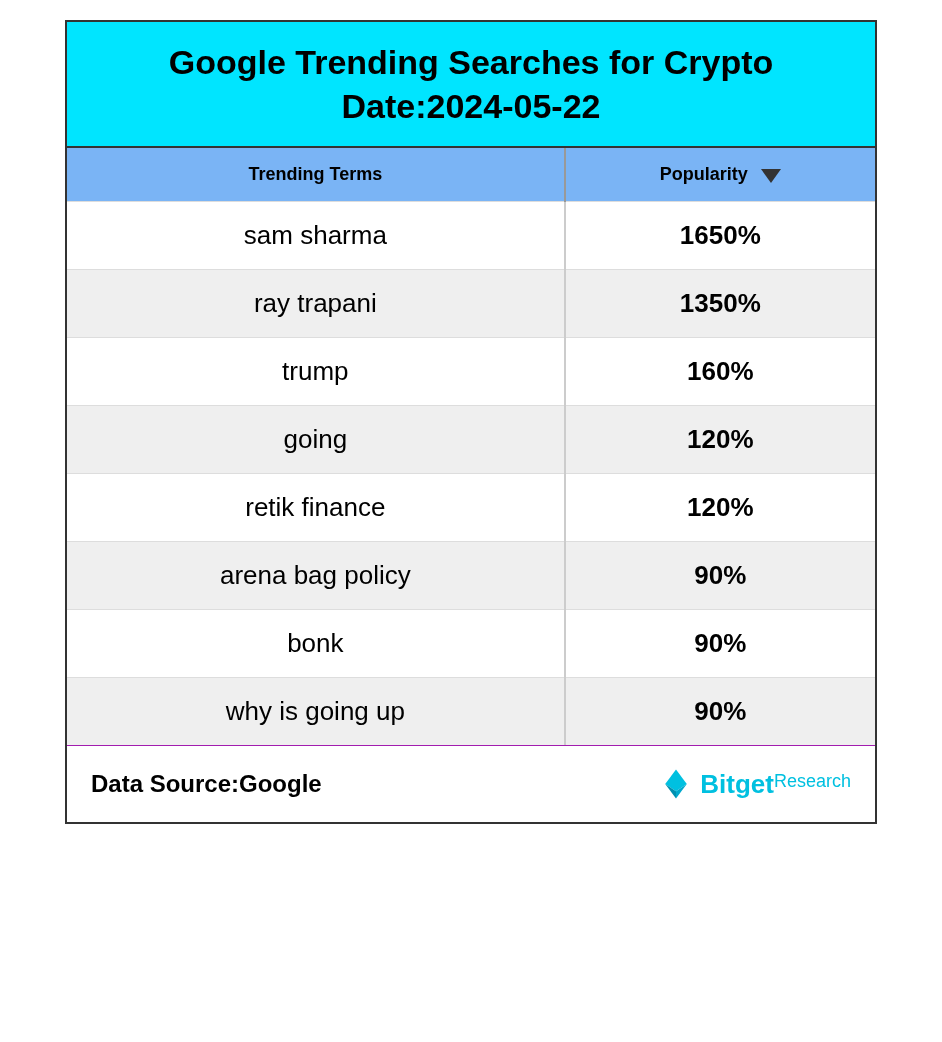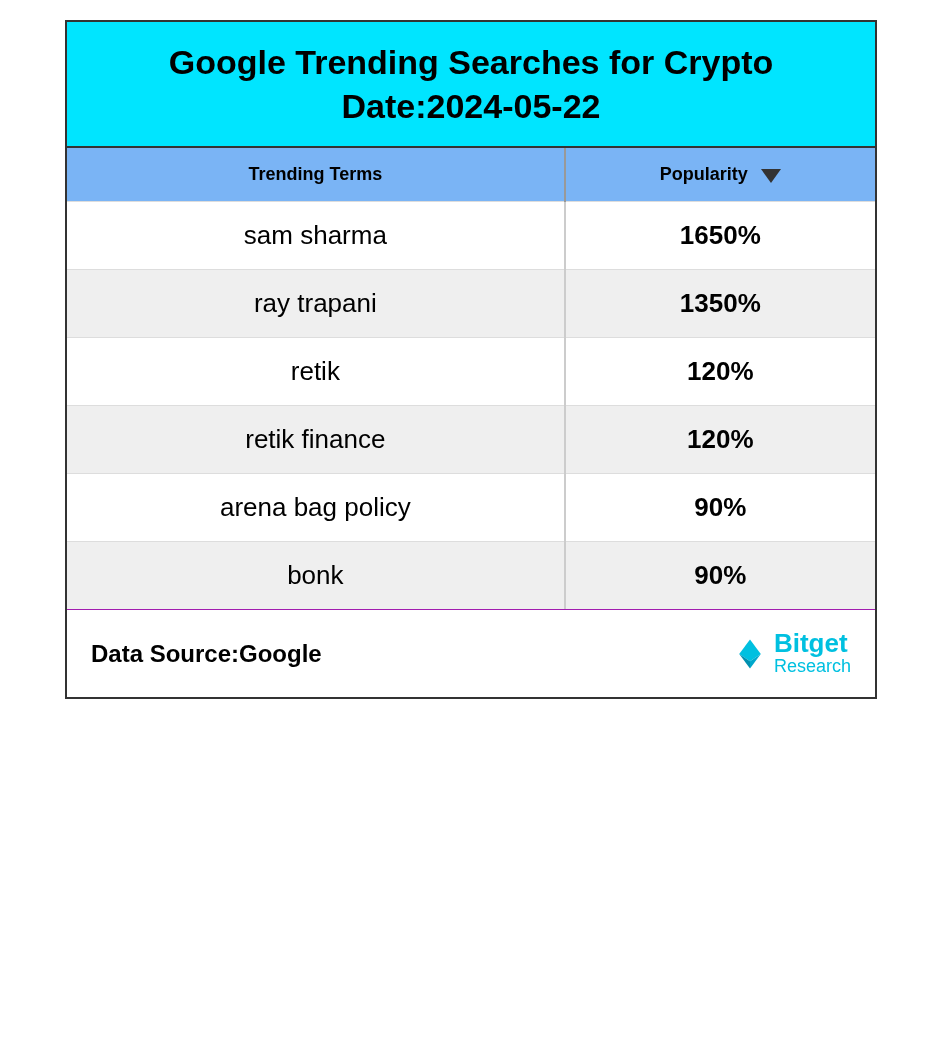--- a/index.html
+++ b/index.html
@@ -119,21 +119,21 @@
       gap: 6px;
     }
 
     .bitget-icon {
       width: 36px;
       height: 36px;
     }
 
     .bitget-text {
       display: flex;
-      flex-direction: column;
+      flex-direction: row;
       align-items: flex-start;
     }
 
     .bitget-name {
       font-size: 26px;
       font-weight: 900;
       color: #00c0e0;
       line-height: 1;
     }
 
@@ -169,33 +169,41 @@
       <tbody id="table-body">
       <tr>
             <td>sam sharma</td>
             <td>1650%</td>
           </tr>
           <tr>
             <td>ray trapani</td>
             <td>1350%</td>
           </tr>
           <tr>
-            <td>retik</td>
+            <td>trump</td>
+            <td>160%</td>
+          </tr>
+          <tr>
+            <td>going</td>
             <td>120%</td>
           </tr>
           <tr>
             <td>retik finance</td>
             <td>120%</td>
           </tr>
           <tr>
             <td>arena bag policy</td>
             <td>90%</td>
           </tr>
           <tr>
             <td>bonk</td>
+            <td>90%</td>
+          </tr>
+          <tr>
+            <td>why is going up</td>
             <td>90%</td>
           </tr>
         </tbody>
     </table>
   </div>
 
   <div class="footer">
     <div class="data-source">Data Source:Google</div>
     <div class="bitget-logo">
       <svg class="bitget-icon" viewBox="0 0 40 40" xmlns="http://www.w3.org/2000/svg">

